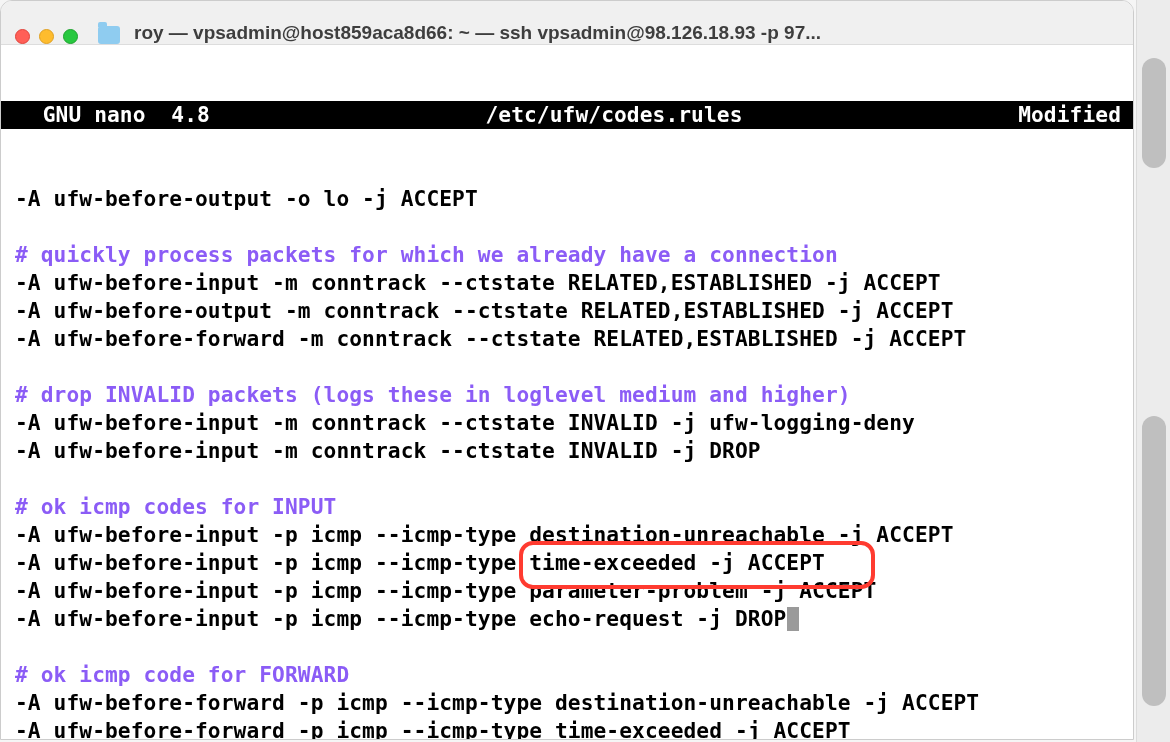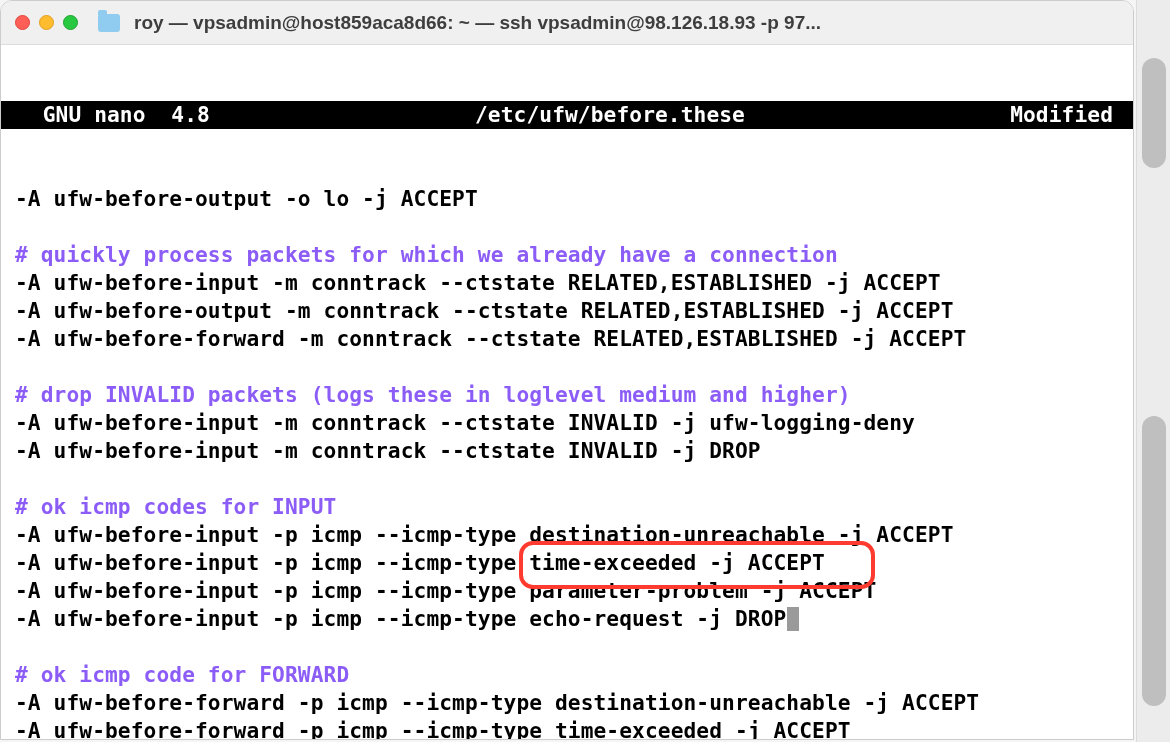--- a/index.html
+++ b/index.html
@@ -18,21 +18,21 @@
     background: #fff;
     border: 1px solid #ccc;
     border-radius: 12px 12px 0 0;
     overflow: hidden;
     position: relative;
   }
   .titlebar {
     height: 44px;
     background: #f0f0f0;
     display: flex;
-    align-items: center;
+    align-items: flex-end;
     padding: 0 14px;
     border-bottom: 1px solid #ddd;
     gap: 14px;
   }
   .traffic-lights {
     display: flex;
     gap: 9px;
     align-items: center;
   }
   .tl {
@@ -74,21 +74,21 @@
     font-weight: 600;
     letter-spacing: 0.1px;
   }
   .status-bar {
     background: #000;
     color: #fff;
     display: flex;
     width: 100%;
     height: 28px;
     align-items: center;
-    padding: 0 20px 0 16px;
+    padding: 0 12px 0 16px;
   }
   .status-bar .left { flex:0 0 auto;}
   .status-bar .center { flex:1; text-align:center;}
   .status-bar .right { flex:0 0 auto;}
 
   .content {
     padding: 0 0 0 14px;
     color: #000;
   }
   .comment { color: #8b5cf6; }
@@ -135,21 +135,21 @@
       <div class="tl yellow"></div>
       <div class="tl green"></div>
     </div>
     <div class="folder-icon"></div>
     <div class="win-title">roy — vpsadmin@host859aca8d66: ~ — ssh vpsadmin@98.126.18.93 -p 97...</div>
   </div>
 
   <div class="terminal">
     <div class="status-bar">
       <span class="left">  GNU nano  4.8</span>
-      <span class="center">/etc/ufw/before.these</span>
+      <span class="center">/etc/ufw/codes.rules</span>
       <span class="right">Modified</span>
     </div>
     <div class="content" id="content"><div>-A ufw-before-output -o lo -j ACCEPT</div><div class="blank"></div><div class="comment"># quickly process packets for which we already have a connection</div><div>-A ufw-before-input -m conntrack --ctstate RELATED,ESTABLISHED -j ACCEPT</div><div>-A ufw-before-output -m conntrack --ctstate RELATED,ESTABLISHED -j ACCEPT</div><div>-A ufw-before-forward -m conntrack --ctstate RELATED,ESTABLISHED -j ACCEPT</div><div class="blank"></div><div class="comment"># drop INVALID packets (logs these in loglevel medium and higher)</div><div>-A ufw-before-input -m conntrack --ctstate INVALID -j ufw-logging-deny</div><div>-A ufw-before-input -m conntrack --ctstate INVALID -j DROP</div><div class="blank"></div><div class="comment"># ok icmp codes for INPUT</div><div>-A ufw-before-input -p icmp --icmp-type destination-unreachable -j ACCEPT</div><div>-A ufw-before-input -p icmp --icmp-type time-exceeded -j ACCEPT</div><div>-A ufw-before-input -p icmp --icmp-type parameter-problem -j ACCEPT</div><div>-A ufw-before-input -p icmp --icmp-type echo-request -j DROP<span class="cursor"></span></div><div class="blank"></div><div class="comment"># ok icmp code for FORWARD</div><div>-A ufw-before-forward -p icmp --icmp-type destination-unreachable -j ACCEPT</div><div>-A ufw-before-forward -p icmp --icmp-type time-exceeded -j ACCEPT</div></div>
 
     <div class="highlight-box" id="hl" style="top: 496px; left: 518px; width: 356px; height: 48px;"></div>
 
     
   </div>
 </div>
 

